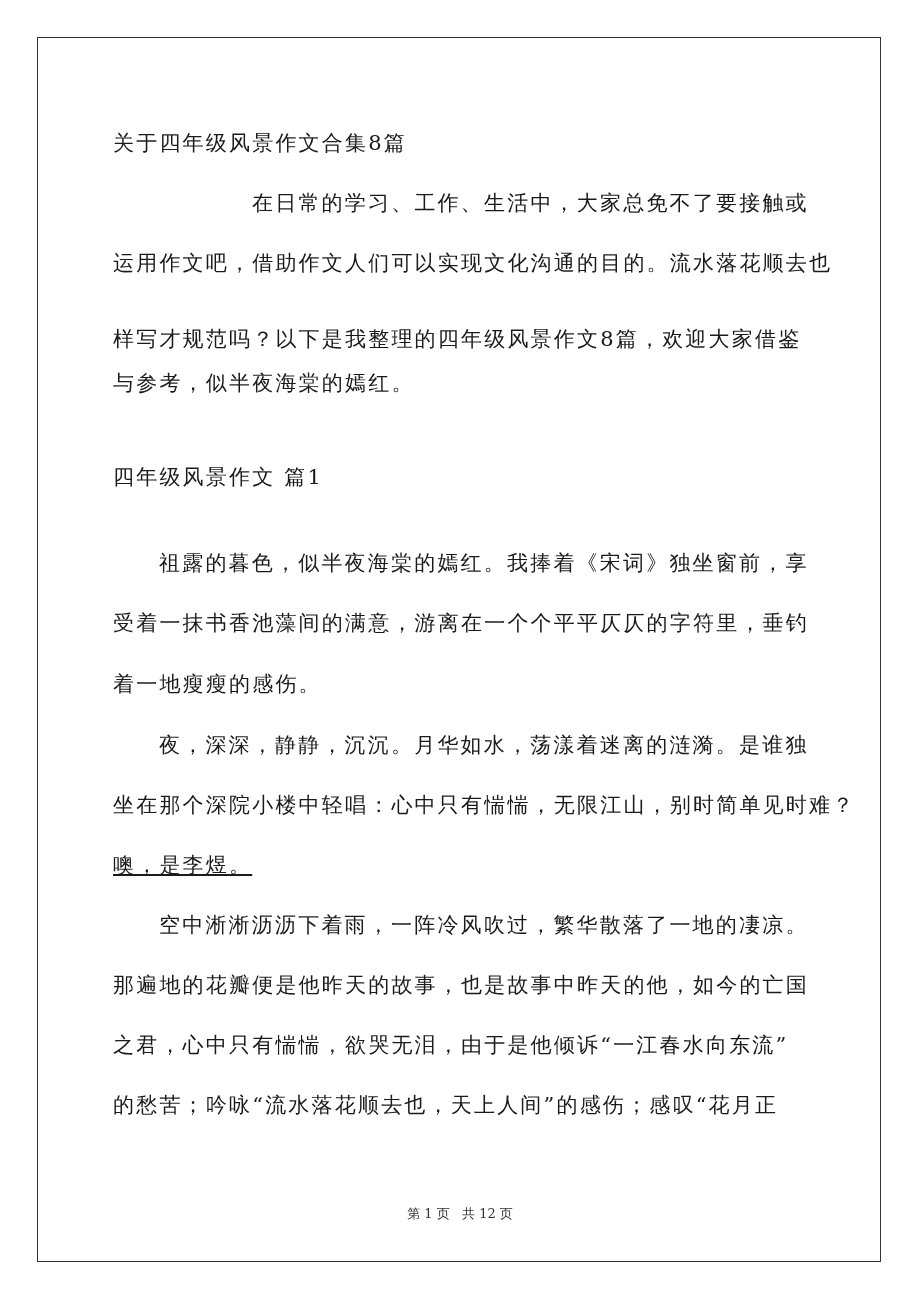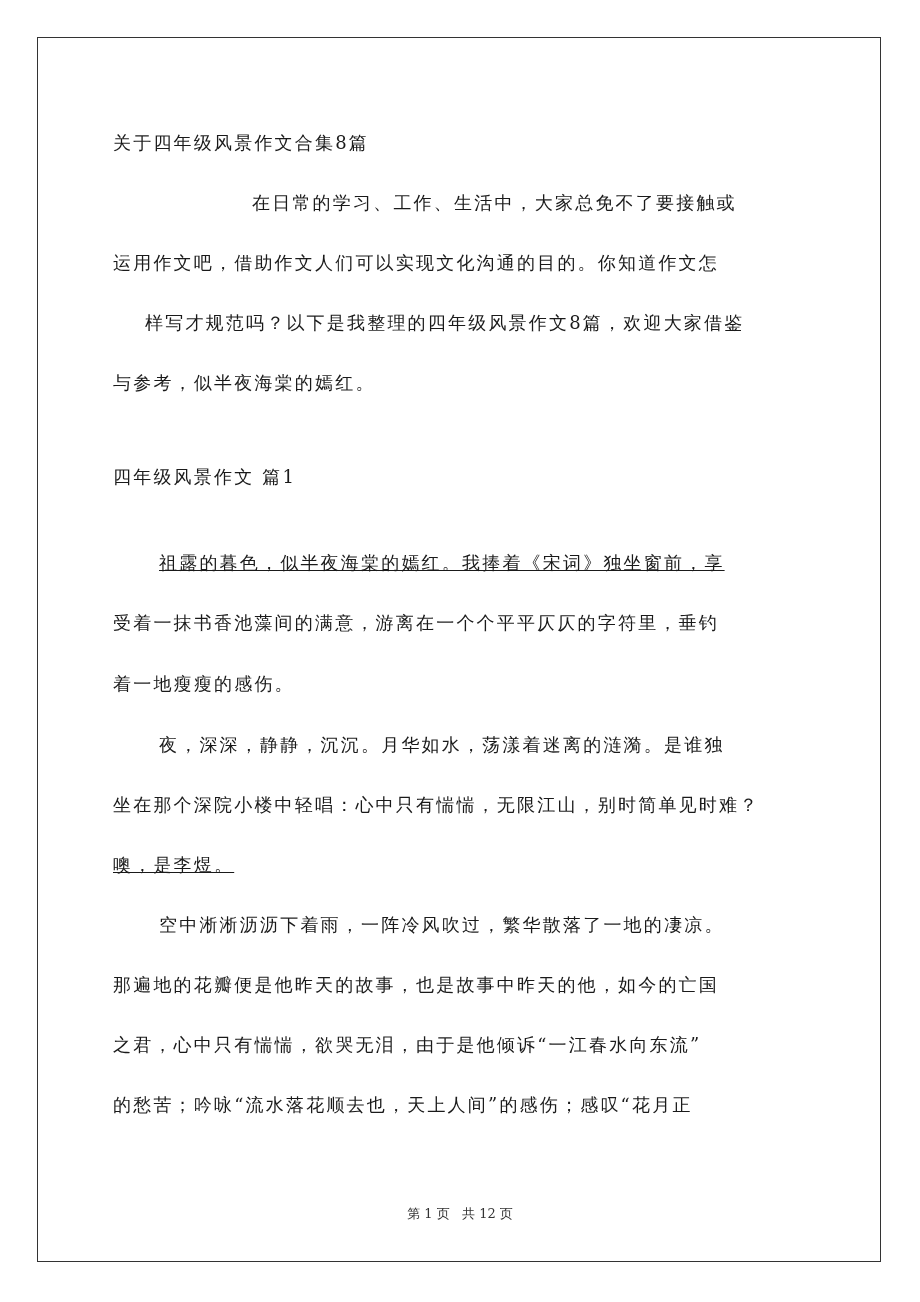--- a/index.html
+++ b/index.html
@@ -27,21 +27,21 @@
     .content {
       position: absolute;
       left: 113px;
       top: 0;
       width: 712px;
     }
     .line {
       position: absolute;
       left: 0;
       white-space: nowrap;
-      font-size: 18px;
+      font-size: 21px;
       letter-spacing: 2.2px;
       line-height: 26px;
     }
     .footer {
       position: absolute;
       left: 0;
       width: 920px;
       top: 1205px;
       text-align: center;
       font-size: 13px;
@@ -51,27 +51,27 @@
   </style>
 </head>
 <body>
 
 <div class="page-frame"></div>
 
 <div class="content">
   <div class="line" style="top:130px;">关于四年级风景作文合集8篇</div>
 
   <div class="line" style="top:190px; left:139px;">在日常的学习、工作、生活中，大家总免不了要接触或</div>
-  <div class="line" style="top:250px;">运用作文吧，借助作文人们可以实现文化沟通的目的。你知道作文怎</div>
-  <div class="line" style="top:310px;margin-left:32px;">样写才规范吗？以下是我整理的四年级风景作文8篇，欢迎大家借鉴</div>
+  <div class="line" style="top:250px;">运用作文吧，借助作文人们可以实现文化沟通的目的。流水落花顺去也</div>
+  <div class="line" style="top:326px;">样写才规范吗？以下是我整理的四年级风景作文8篇，欢迎大家借鉴</div>
   <div class="line" style="top:370px;">与参考，似半夜海棠的嫣红。</div>
 
   <div class="line" style="top:464px;">四年级风景作文 篇1</div>
 
-  <div class="line" style="top:550px; left:46px;text-decoration:underline;">祖露的暮色，似半夜海棠的嫣红。我捧着《宋词》独坐窗前，享</div>
+  <div class="line" style="top:550px; left:46px;">祖露的暮色，似半夜海棠的嫣红。我捧着《宋词》独坐窗前，享</div>
   <div class="line" style="top:610px;">受着一抹书香池藻间的满意，游离在一个个平平仄仄的字符里，垂钓</div>
   <div class="line" style="top:671px;">着一地瘦瘦的感伤。</div>
 
   <div class="line" style="top:732px; left:46px;">夜，深深，静静，沉沉。月华如水，荡漾着迷离的涟漪。是谁独</div>
   <div class="line" style="top:792px;">坐在那个深院小楼中轻唱：心中只有惴惴，无限江山，别时简单见时难？</div>
   <div class="line" style="top:852px;text-decoration:underline;">噢，是李煜。</div>
 
   <div class="line" style="top:912px; left:46px;">空中淅淅沥沥下着雨，一阵冷风吹过，繁华散落了一地的凄凉。</div>
   <div class="line" style="top:972px;">那遍地的花瓣便是他昨天的故事，也是故事中昨天的他，如今的亡国</div>
   <div class="line" style="top:1032px;">之君，心中只有惴惴，欲哭无泪，由于是他倾诉“一江春水向东流”</div>

